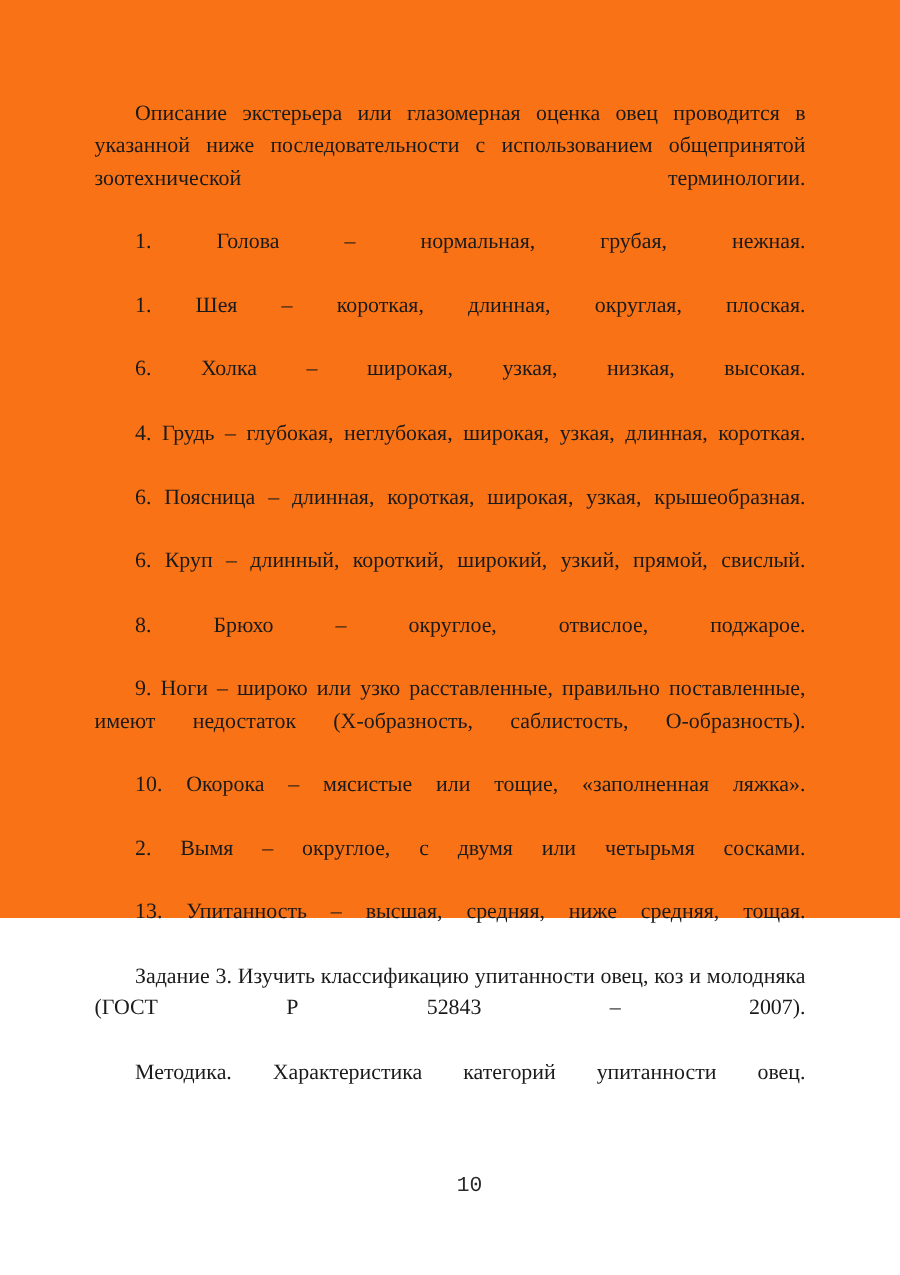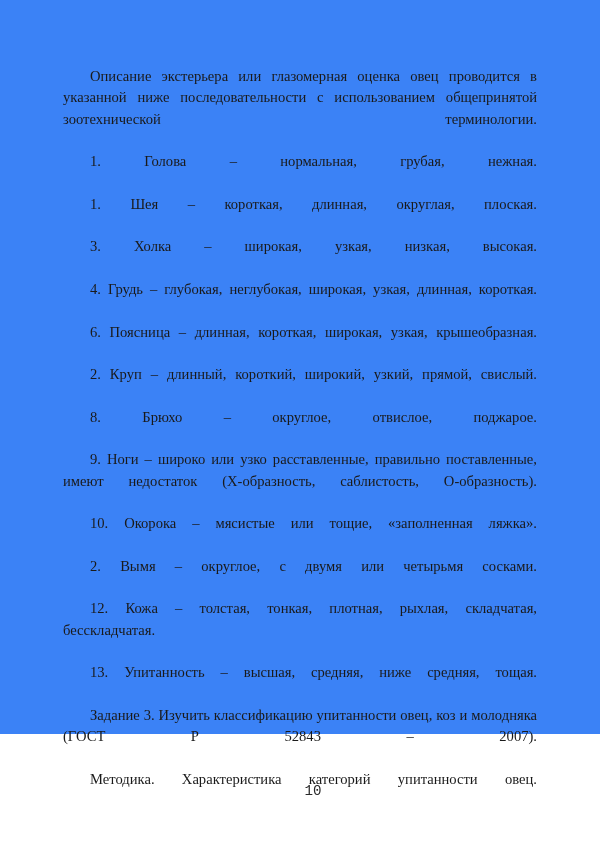--- a/index.html
+++ b/index.html
@@ -16,22 +16,22 @@
     font-family: "Liberation Serif", "DejaVu Serif", serif;
     color: #1a1a1a;
     -webkit-font-smoothing: antialiased;
   }
 
   .page {
     position: absolute;
     left: 0;
     top: 0;
     width: 600px;
-    height: 734px;
-    background: #3b82f6;
+    height: 612px;
+    background: #f97316;
   }
 
   .text-block {
     position: absolute;
     left: 63px;
     top: 66px;
     width: 474px;
   }
 
   p.para {
@@ -76,38 +76,37 @@
 <div class="page">
 
   <div class="text-block">
 
     <p class="para">Описание экстерьера или глазомерная оценка овец проводится в указанной ниже последовательности с использованием общепринятой зоотехнической терминологии.</p>
 
     <p class="para">1. Голова – нормальная, грубая, нежная.</p>
 
     <p class="para">1. Шея – короткая, длинная, округлая, плоская.</p>
 
-    <p class="para">3. Холка – широкая, узкая, низкая, высокая.</p>
+    <p class="para">6. Холка – широкая, узкая, низкая, высокая.</p>
 
     <p class="para">4. Грудь – глубокая, неглубокая, широкая, узкая, длинная, короткая.</p>
 
 
     <p class="para">6. Поясница – длинная, короткая, широкая, узкая, крышеобразная.</p>
 
-    <p class="para">2. Круп – длинный, короткий, широкий, узкий, прямой, свислый.</p>
+    <p class="para">6. Круп – длинный, короткий, широкий, узкий, прямой, свислый.</p>
 
     <p class="para">8. Брюхо – округлое, отвислое, поджарое.</p>
 
     <p class="para">9. Ноги – широко или узко расставленные, правильно поставленные, имеют недостаток (Х-образность, саблистость, О-образность).</p>
 
     <p class="para">10. Окорока – мясистые или тощие, «заполненная ляжка».</p>
 
     <p class="para">2. Вымя – округлое, с двумя или четырьмя сосками.</p>
 
-    <p class="para">12. Кожа – толстая, тонкая, плотная, рыхлая, складчатая, бесскладчатая.</p>
 
     <p class="para">13. Упитанность – высшая, средняя, ниже средняя, тощая.</p>
 
     <p class="para"><span class="bold-run">Задание 3.</span><span> Изучить классификацию упитанности овец, коз и молодняка (ГОСТ Р 52843 – 2007).</span></p>
 
     <p class="para"><span class="bold-run">Методика.</span><span> Характеристика категорий упитанности овец.</span></p>
 
   </div>
 
   <div class="page-number">10</div>

